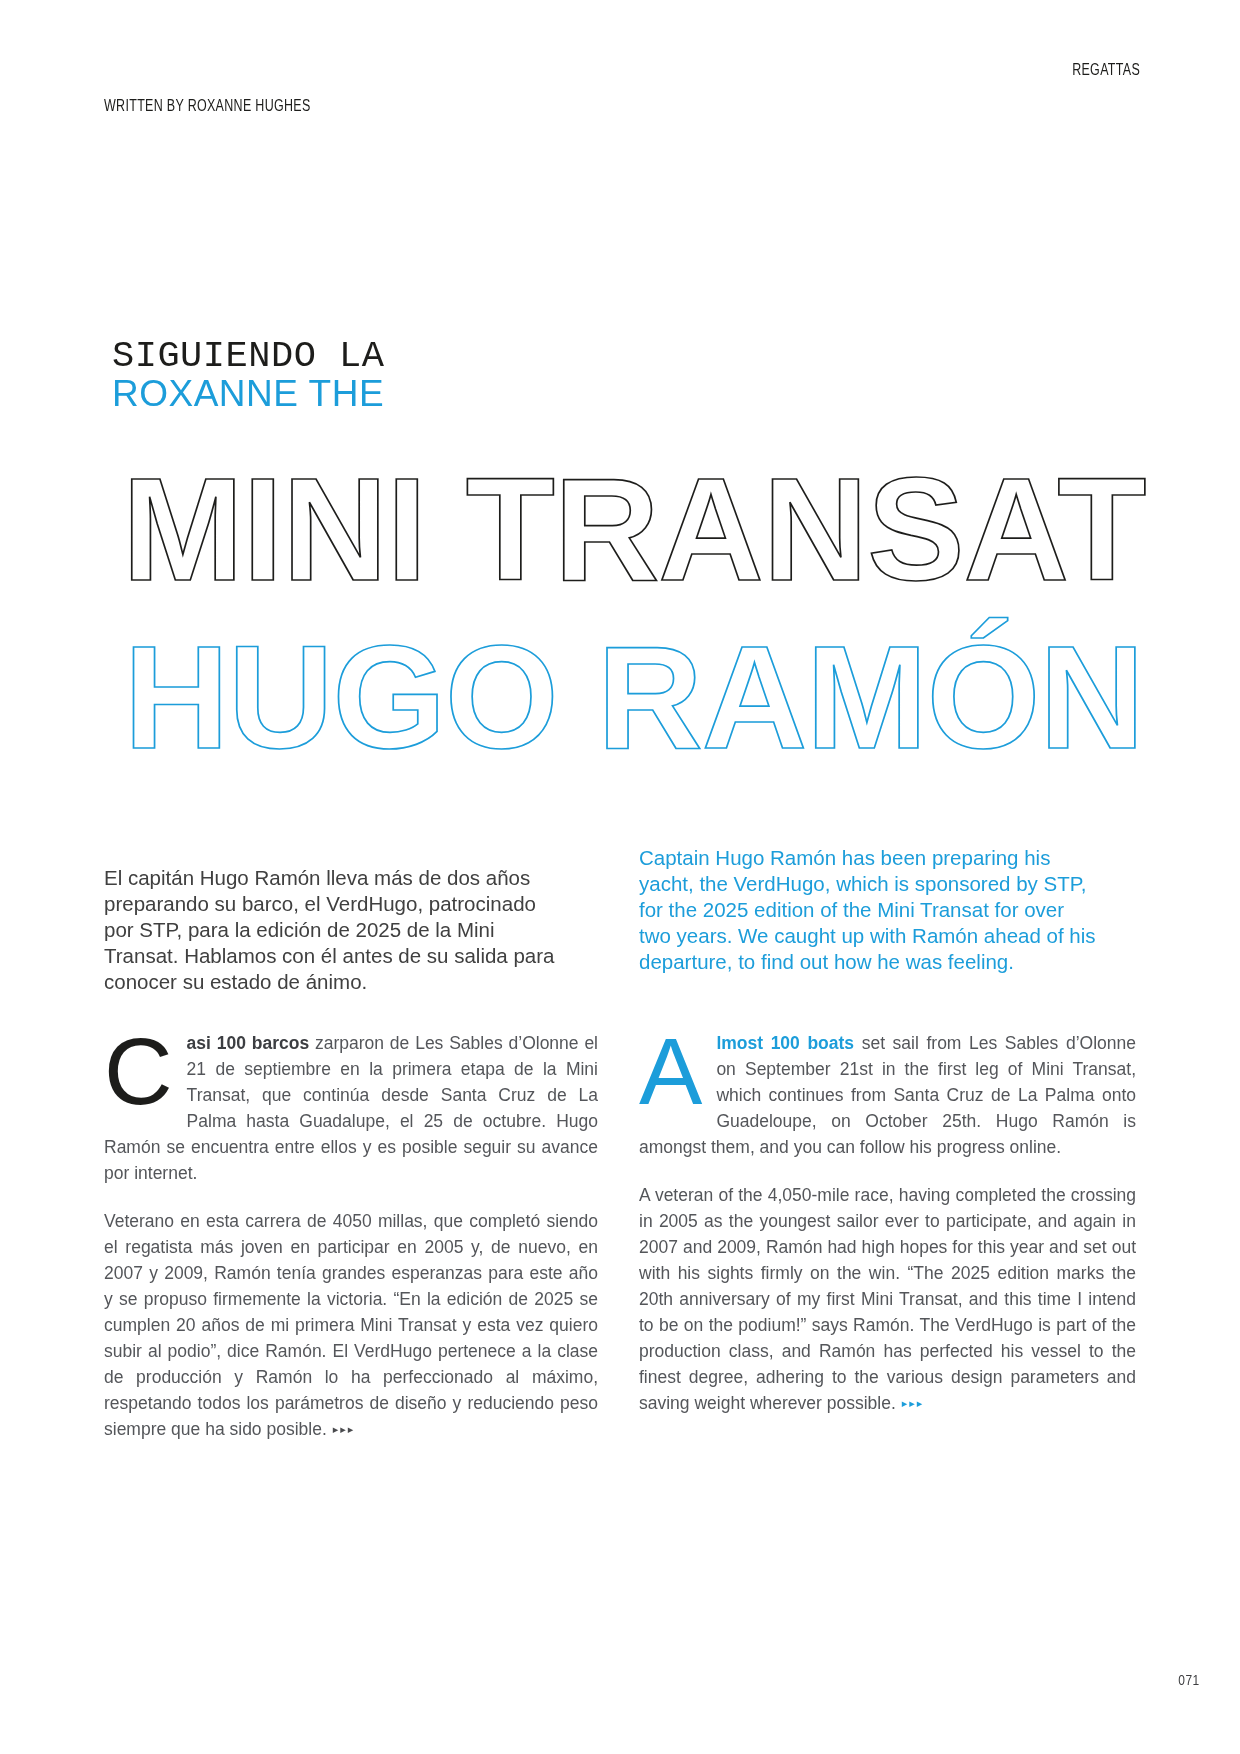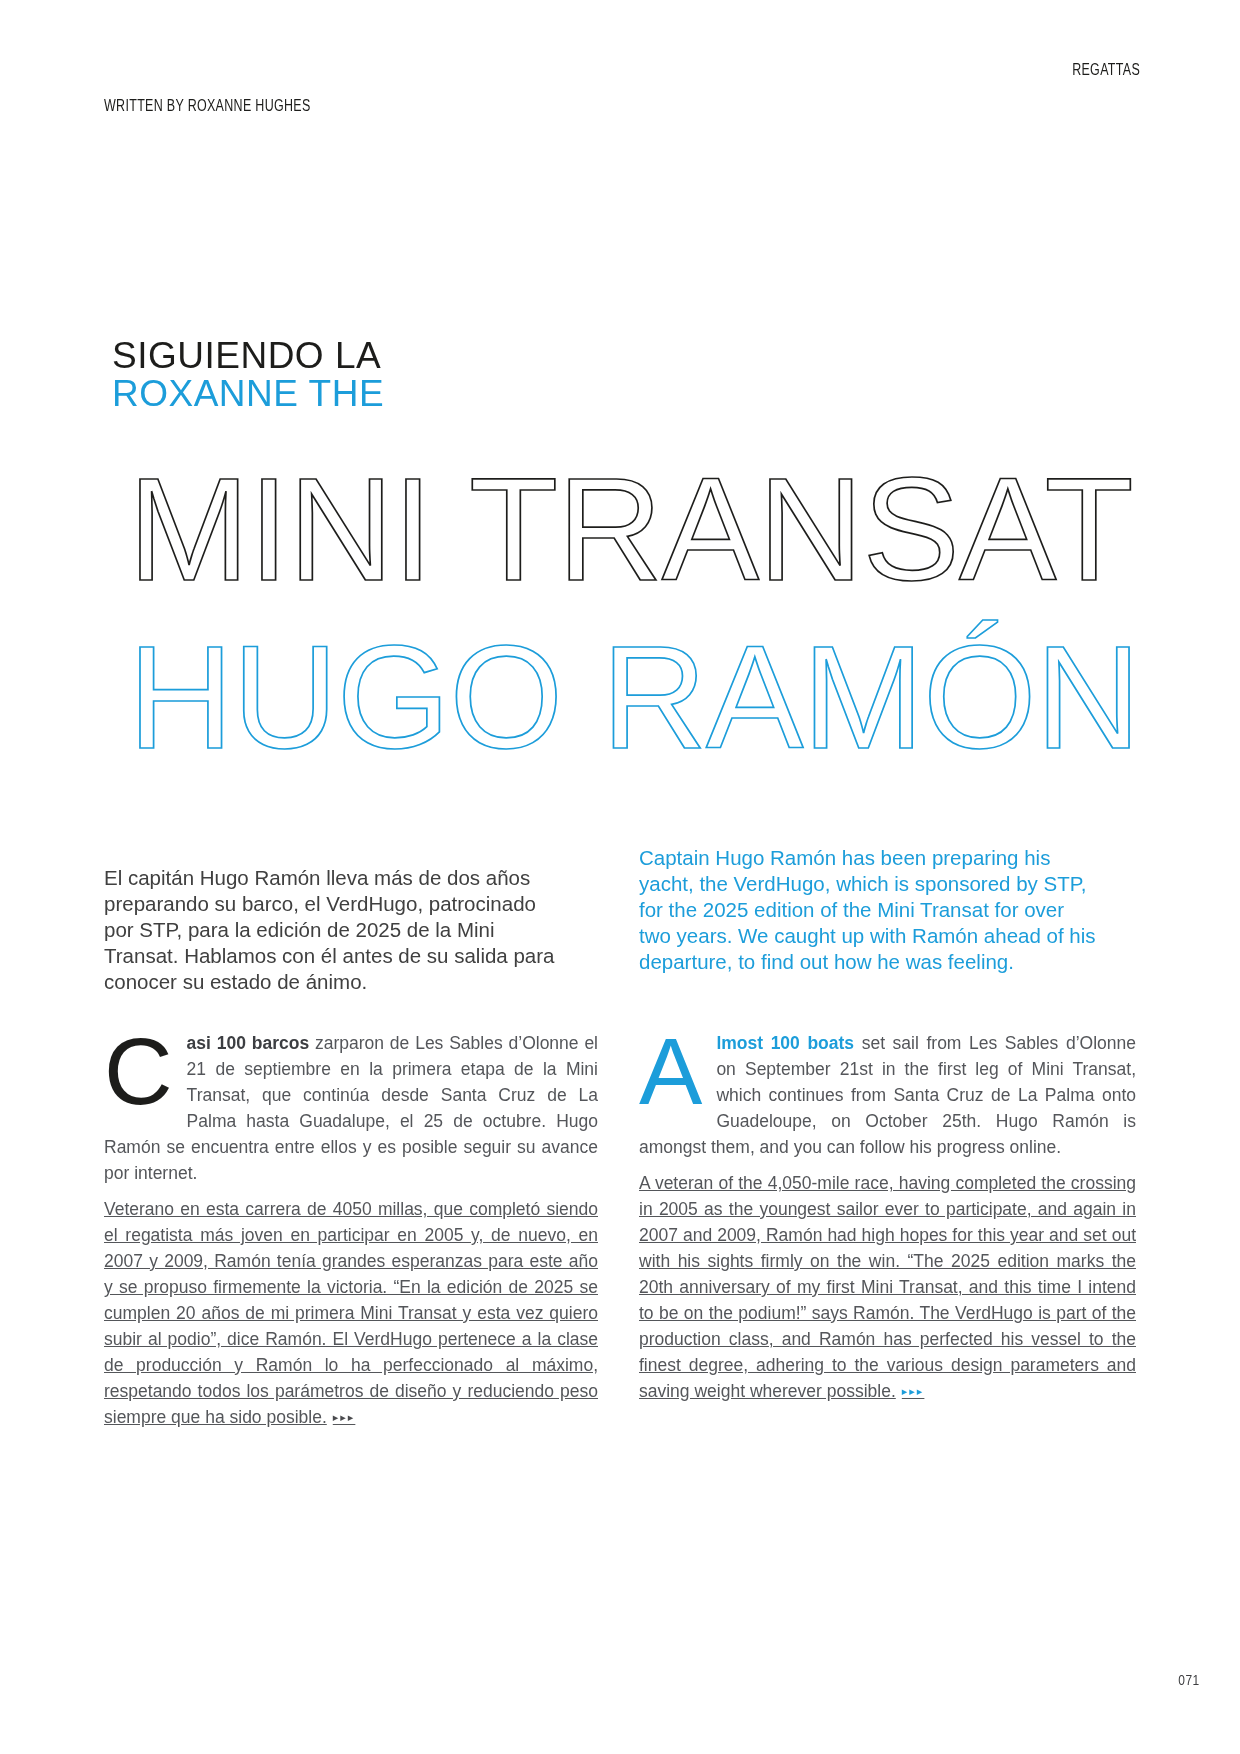--- a/index.html
+++ b/index.html
@@ -15,43 +15,43 @@
     letter-spacing:.4px; transform:scaleX(.78); transform-origin:100% 50%;
     white-space:nowrap;
   }
   .byline {
     position:absolute; top:97px; left:104px; font-size:16px; color:#1d1d1b;
     letter-spacing:.4px; transform:scaleX(.78); transform-origin:0 50%;
     white-space:nowrap;
   }
   
   .kicker { position:absolute; left:112px; top:337px; font-size:37px; line-height:38px; letter-spacing:.5px; font-weight:400; }
-  .kicker-es { color:#1d1d1b; }
+  .kicker-es { color:#1d1d1b;font-family:Liberation Mono, monospace; }
   .kicker-en { color:#1c9dda; }
   
   .title {
-    position:absolute; left:128px; top:446px; font-size:146px; line-height:168px;
-    letter-spacing:-1px; white-space:nowrap; font-weight:400;
+    position:absolute; left:122px; top:446px; font-size:146px; line-height:168px;
+    letter-spacing:-1px; white-space:nowrap; font-weight:700;
   }
   .t-mini { color:#1d1d1b; }
   .t-hugo { color:#1c9dda;text-align:center; }
   @supports (-webkit-text-stroke: 1px #000) {
     .t-mini { color:transparent; -webkit-text-stroke:1.7px #1d1d1b; }
     .t-hugo { color:transparent; -webkit-text-stroke:1.7px #1c9dda; }
   }
   
   .intro { position:absolute; top:845px; font-size:20.5px; line-height:26px; white-space:pre-line; }
   .intro-es { left:104px; width:560px; color:#404040;margin-top:20px; }
   .intro-en { left:639px; width:515px; color:#1c9dda; }
   
   .col { position:absolute; top:1030px; font-size:17.5px; line-height:26px; color:#54565a; text-align:justify; }
   .col-es { left:104px; width:494px; }
   .col-en { left:639px; width:497px; }
   .body-p { margin:0; }
-  .p2 { margin-top:10px;text-decoration:underline; }
+  .p2 { margin-top:22px; }
   .dropcap { float:left; font-size:95px; line-height:78px; height:80px; margin:2px 14px 0 0; color:#1d1d1b; font-weight:400; }
   .dc-en { color:#1c9dda; }
   .lead { font-weight:bold; color:#3c3e42; }
   .lead-en { color:#1c9dda; }
   .marker { font-size:11px; letter-spacing:2px; margin-left:6px; position:relative; top:-2px; white-space:nowrap; }
   .m-es { color:#4a4b4e; }
   .m-en { color:#1c9dda; }
   
   .folio-bottom {
     position:absolute; top:1671px; right:57px; font-size:15px; color:#3d3e40;

